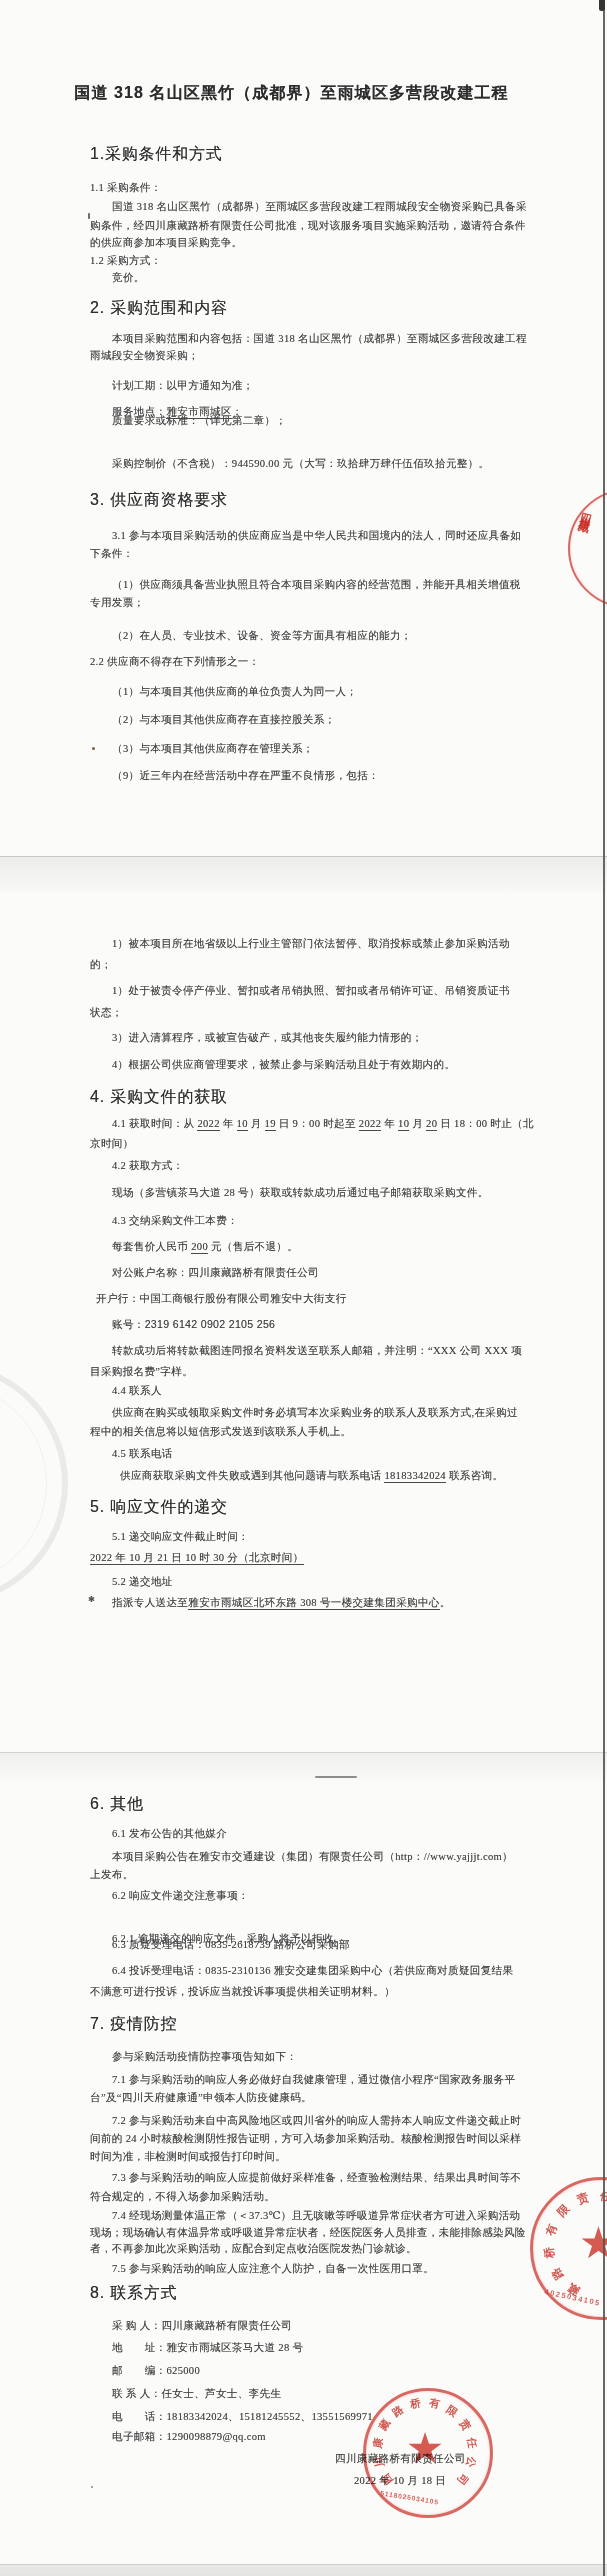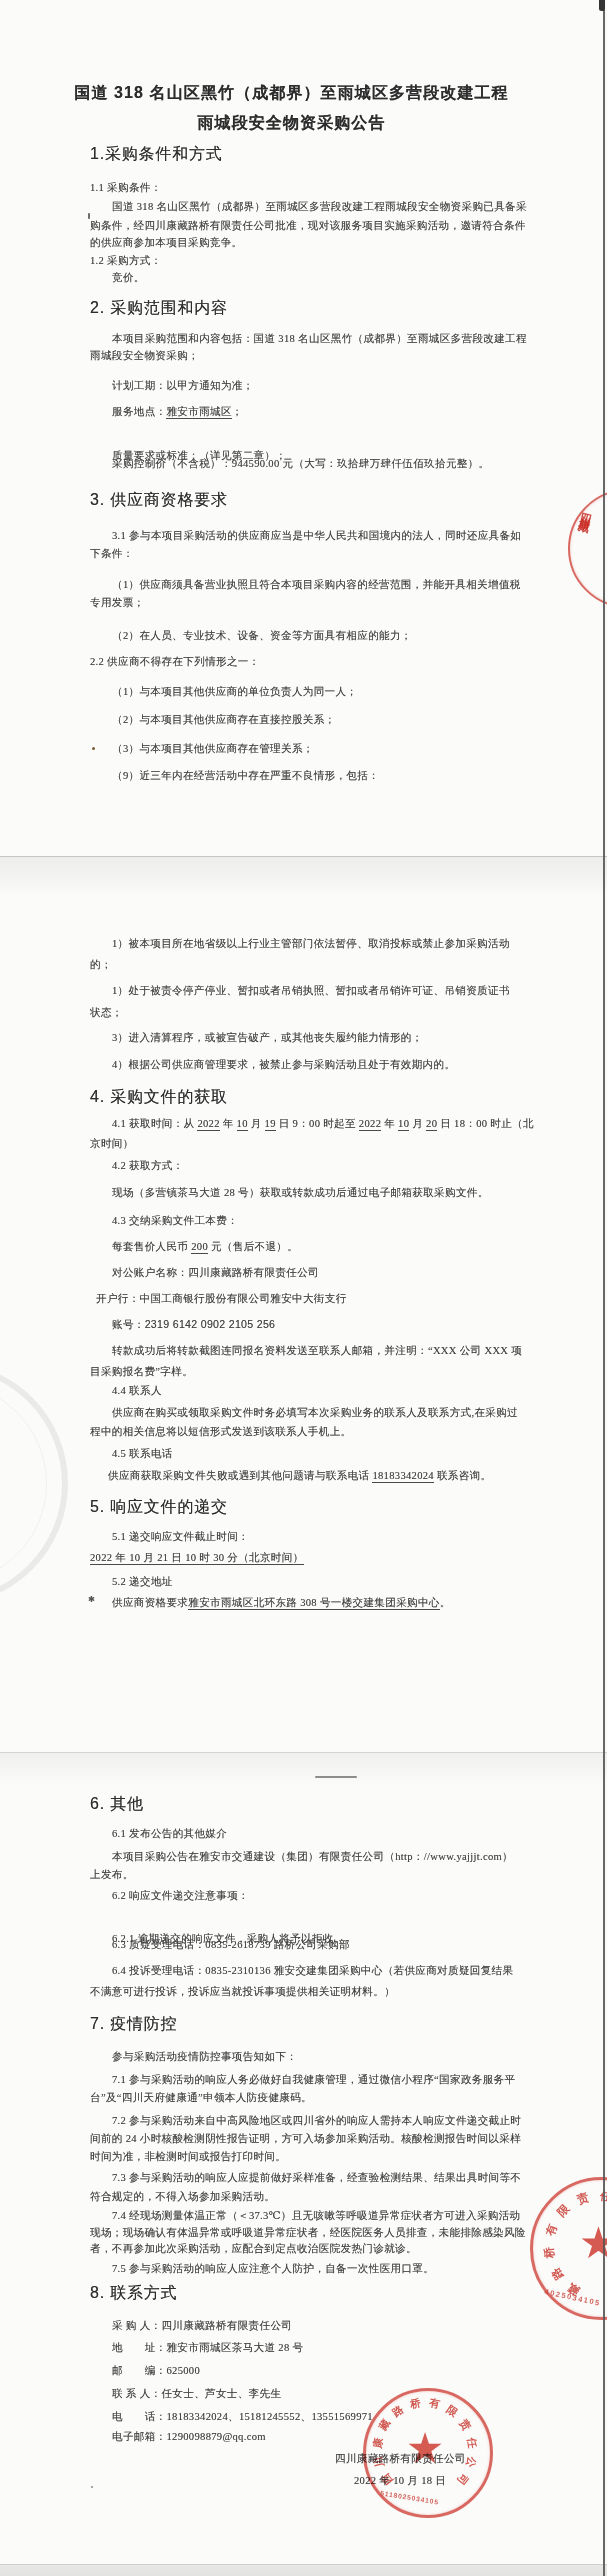--- a/index.html
+++ b/index.html
@@ -26,38 +26,37 @@
   .vtip{position:absolute;left:599px;top:0;width:6px;height:10.6px;background:#343434;border-radius:0 0 2.3px 2.3px;}
   .vstamp-label{position:absolute;writing-mode:vertical-rl;color:rgba(201,45,36,.85);font-weight:700;
                 font-family:"Liberation Sans","DejaVu Sans",sans-serif;}
 </style>
 </head>
 <body>
 
 <div id="stage">
 
   <div class="ttl" style="top:83px">国道 318 名山区黑竹（成都界）至雨城区多营段改建工程</div>
-  <div class="ttl" style="top:113px">雨城段安全物资采购公告</div>
 
   <div class="hd" style="left:90px;top:144px">1.采购条件和方式</div>
   <div class="ln" style="left:90px;top:181px">1.1 采购条件：</div>
   <div class="ln" style="left:112px;top:200px">国道 318 名山区黑竹（成都界）至雨城区多营段改建工程雨城段安全物资采购已具备采</div>
   <div class="ln" style="left:90px;top:219px">购条件，经四川康藏路桥有限责任公司批准，现对该服务项目实施采购活动，邀请符合条件</div>
   <div class="ln" style="left:90px;top:236px">的供应商参加本项目采购竞争。</div>
   <div class="ln" style="left:90px;top:254px">1.2 采购方式：</div>
   <div class="ln" style="left:112px;top:271px">竞价。</div>
 
   <div class="hd" style="left:90px;top:298px">2. 采购范围和内容</div>
   <div class="ln" style="left:112px;top:332px">本项目采购范围和内容包括：国道 318 名山区黑竹（成都界）至雨城区多营段改建工程</div>
   <div class="ln" style="left:90px;top:349px">雨城段安全物资采购；</div>
   <div class="ln" style="left:112px;top:379px">计划工期：以甲方通知为准；</div>
   <div class="ln" style="left:112px;top:405px">
     <span>服务地点：</span><span class="u">雅安市雨城区</span><span>；</span>
   </div>
-  <div class="ln" style="left:112px;top:449px">质量要求或标准：（详见第二章）；</div>
+  <div class="ln" style="left:112px;top:414px">质量要求或标准：（详见第二章）；</div>
   <div class="ln" style="left:112px;top:457px">采购控制价（不含税）：944590.00 元（大写：玖拾肆万肆仟伍佰玖拾元整）。</div>
 
   <div class="hd" style="left:90px;top:490px">3. 供应商资格要求</div>
   <div class="ln" style="left:112px;top:529px">3.1 参与本项目采购活动的供应商应当是中华人民共和国境内的法人，同时还应具备如</div>
   <div class="ln" style="left:90px;top:547px">下条件：</div>
   <div class="ln" style="left:112px;top:578px">（1）供应商须具备营业执照且符合本项目采购内容的经营范围，并能开具相关增值税</div>
   <div class="ln" style="left:90px;top:596px">专用发票；</div>
   <div class="ln" style="left:112px;top:629px">（2）在人员、专业技术、设备、资金等方面具有相应的能力；</div>
   <div class="ln" style="left:90px;top:655px">2.2 供应商不得存在下列情形之一：</div>
   <div class="ln" style="left:112px;top:685px">（1）与本项目其他供应商的单位负责人为同一人；</div>
@@ -87,30 +86,30 @@
   </div>
   <div class="ln" style="left:112px;top:1266px">对公账户名称：四川康藏路桥有限责任公司</div>
   <div class="ln" style="left:96px;top:1292px">开户行：中国工商银行股份有限公司雅安中大街支行</div>
   <div class="ln" style="left:112px;top:1318px;font-family:'Liberation Sans',sans-serif">账号：2319 6142 0902 2105 256</div>
   <div class="ln" style="left:112px;top:1344px">转款成功后将转款截图连同报名资料发送至联系人邮箱，并注明：“XXX 公司 XXX 项</div>
   <div class="ln" style="left:90px;top:1365px">目采购报名费”字样。</div>
   <div class="ln" style="left:112px;top:1384px">4.4 联系人</div>
   <div class="ln" style="left:112px;top:1406px">供应商在购买或领取采购文件时务必填写本次采购业务的联系人及联系方式,在采购过</div>
   <div class="ln" style="left:90px;top:1425px">程中的相关信息将以短信形式发送到该联系人手机上。</div>
   <div class="ln" style="left:112px;top:1447px">4.5 联系电话</div>
-  <div class="ln" style="left:108px;top:1469px">
+  <div class="ln" style="left:120px;top:1469px">
     <span>供应商获取采购文件失败或遇到其他问题请与联系电话 </span><span class="u">18183342024</span><span> 联系咨询。</span>
   </div>
 
   <div class="hd" style="left:90px;top:1497px">5. 响应文件的递交</div>
   <div class="ln" style="left:112px;top:1530px">5.1 递交响应文件截止时间：</div>
   <div class="ln" style="left:90px;top:1551px"><span class="u">2022 年 10 月 21 日 10 时 30 分（北京时间）</span></div>
   <div class="ln" style="left:112px;top:1575px">5.2 递交地址</div>
   <div class="ln" style="left:112px;top:1596px">
-    <span>供应商资格要求</span><span class="u">雅安市雨城区北环东路 308 号一楼交建集团采购中心</span><span>。</span>
+    <span>指派专人送达至</span><span class="u">雅安市雨城区北环东路 308 号一楼交建集团采购中心</span><span>。</span>
   </div>
 
   <div class="band" style="top:1752px;height:33px;background:linear-gradient(#d3d3d3 0,#d3d3d3 0.8px,#f0f0ef 0.8px,#f8f8f7 75%,#fbfbfa)"></div>
   <div style="position:absolute;left:315px;top:1776px;width:42px;height:2.3px;background:#8d8d8d;border-radius:1.5px"></div>
 
   <div class="hd" style="left:90px;top:1794px">6. 其他</div>
   <div class="ln" style="left:112px;top:1827px">6.1 发布公告的其他媒介</div>
   <div class="ln" style="left:112px;top:1850px">本项目采购公告在雅安市交通建设（集团）有限责任公司（http：//www.yajjjt.com）</div>
   <div class="ln" style="left:90px;top:1868px">上发布。</div>
   <div class="ln" style="left:112px;top:1889px">6.2 响应文件递交注意事项：</div>

